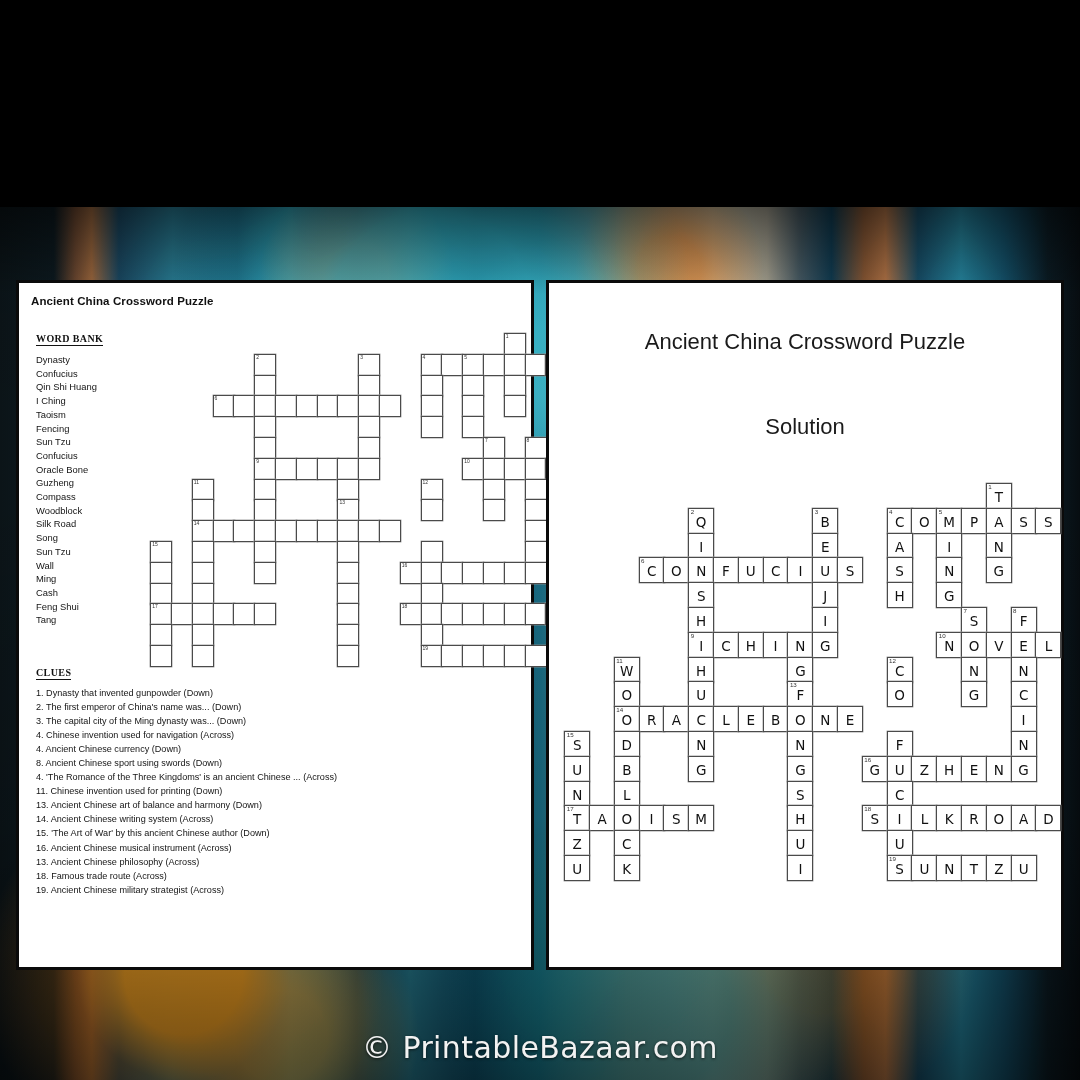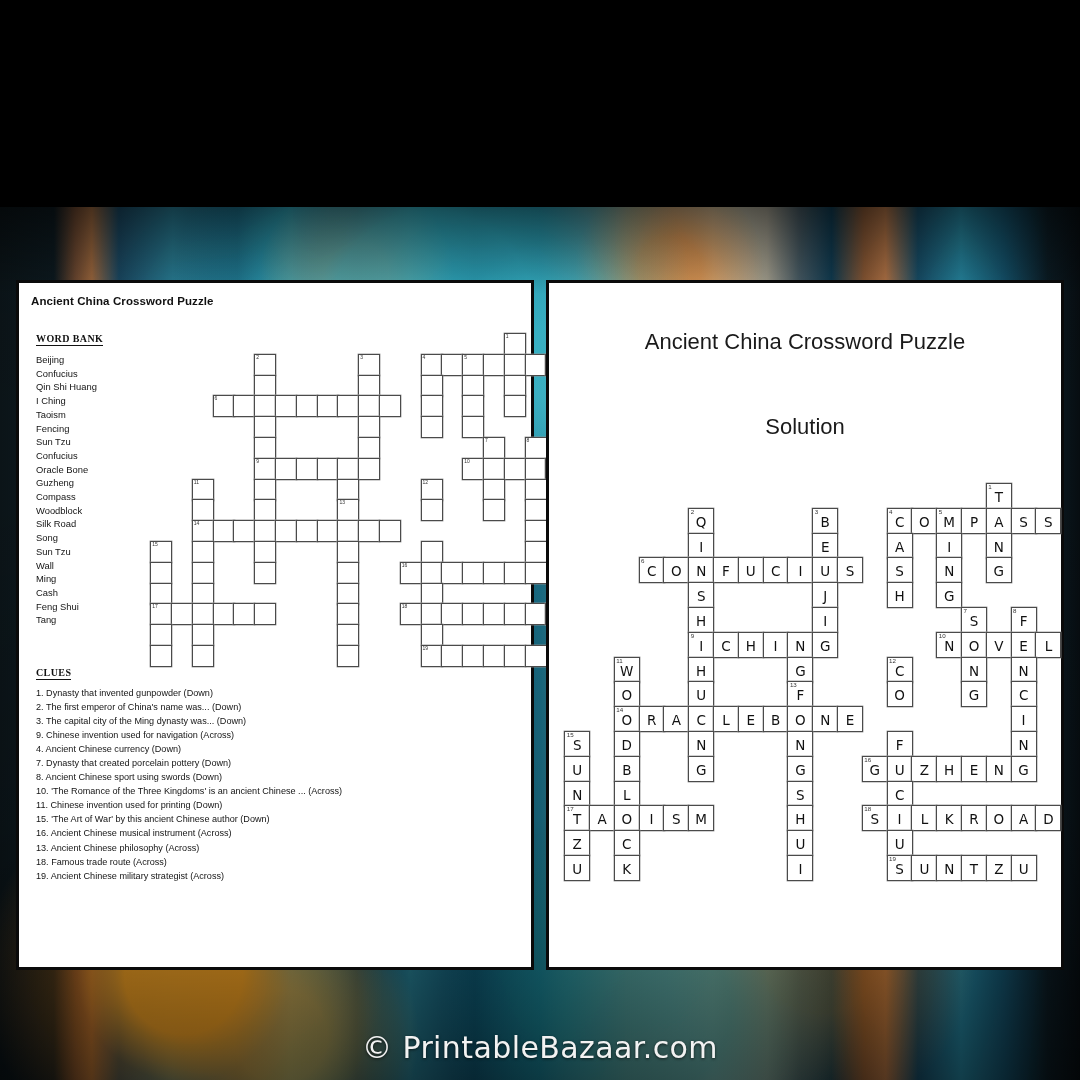--- a/index.html
+++ b/index.html
@@ -134,21 +134,21 @@
 
   <div class="bg-photo"></div>
 
 
 
   <div class="panel" id="panel-puzzle">
     <div class="panel-title-small">Ancient China Crossword Puzzle</div>
 
     <div class="wb-head">WORD BANK</div>
     <div class="wb-list" id="word-bank-list">
-        <div>Beijing</div>
+        <div>Dynasty</div>
         <div>Confucius</div>
         <div>Qin Shi Huang</div>
         <div>I Ching</div>
         <div>Taoism</div>
         <div>Fencing</div>
         <div>Sun Tzu</div>
         <div>Confucius</div>
         <div>Oracle Bone</div>
         <div>Guzheng</div>
         <div>Compass</div>
@@ -320,26 +320,27 @@
         <div class="cell" style="width: 22px; height: 22px; left: 464px; top: 362px;"></div>
         <div class="cell" style="width: 22px; height: 22px; left: 484.8px; top: 362px;"></div>
         <div class="cell" style="width: 22px; height: 22px; left: 505.6px; top: 362px;"></div>
       </div>
 
     <div class="clue-head">CLUES</div>
     <div class="clue-list" id="clue-list">
         <div>1. Dynasty that invented gunpowder  (Down)</div>
         <div>2. The first emperor  of China's name was... (Down)</div>
         <div>3. The capital city of the Ming dynasty was... (Down)</div>
-        <div>9. Chinese invention used for navigation (Across)</div>
+        <div>4. Chinese invention used for navigation (Across)</div>
         <div>4. Ancient Chinese currency  (Down)</div>
-        <div>7. Dynasty that created porcelain pottery  (Down)</div>
         <div>8. Ancient Chinese sport using swords (Down)</div>
-        <div>10. 'The Romance of the Three Kingdoms' is an ancient Chinese ...  (Across)</div>
+        <div>4. 'The Romance of the Three Kingdoms' is an ancient Chinese ...  (Across)</div>
         <div>11. Chinese invention used for printing (Down)</div>
+        <div>13. Ancient Chinese art of balance and harmony (Down)</div>
+        <div>14. Ancient Chinese writing system (Across)</div>
         <div>15. 'The Art of War' by this ancient Chinese author (Down)</div>
         <div>16. Ancient Chinese musical instrument (Across)</div>
         <div>13. Ancient Chinese philosophy (Across)</div>
         <div>18. Famous trade route  (Across)</div>
         <div>19. Ancient Chinese military strategist (Across)</div>
       </div>
   </div>
 
   <div class="panel" id="panel-solution">
     <div class="sol-title">Ancient China Crossword Puzzle</div>

